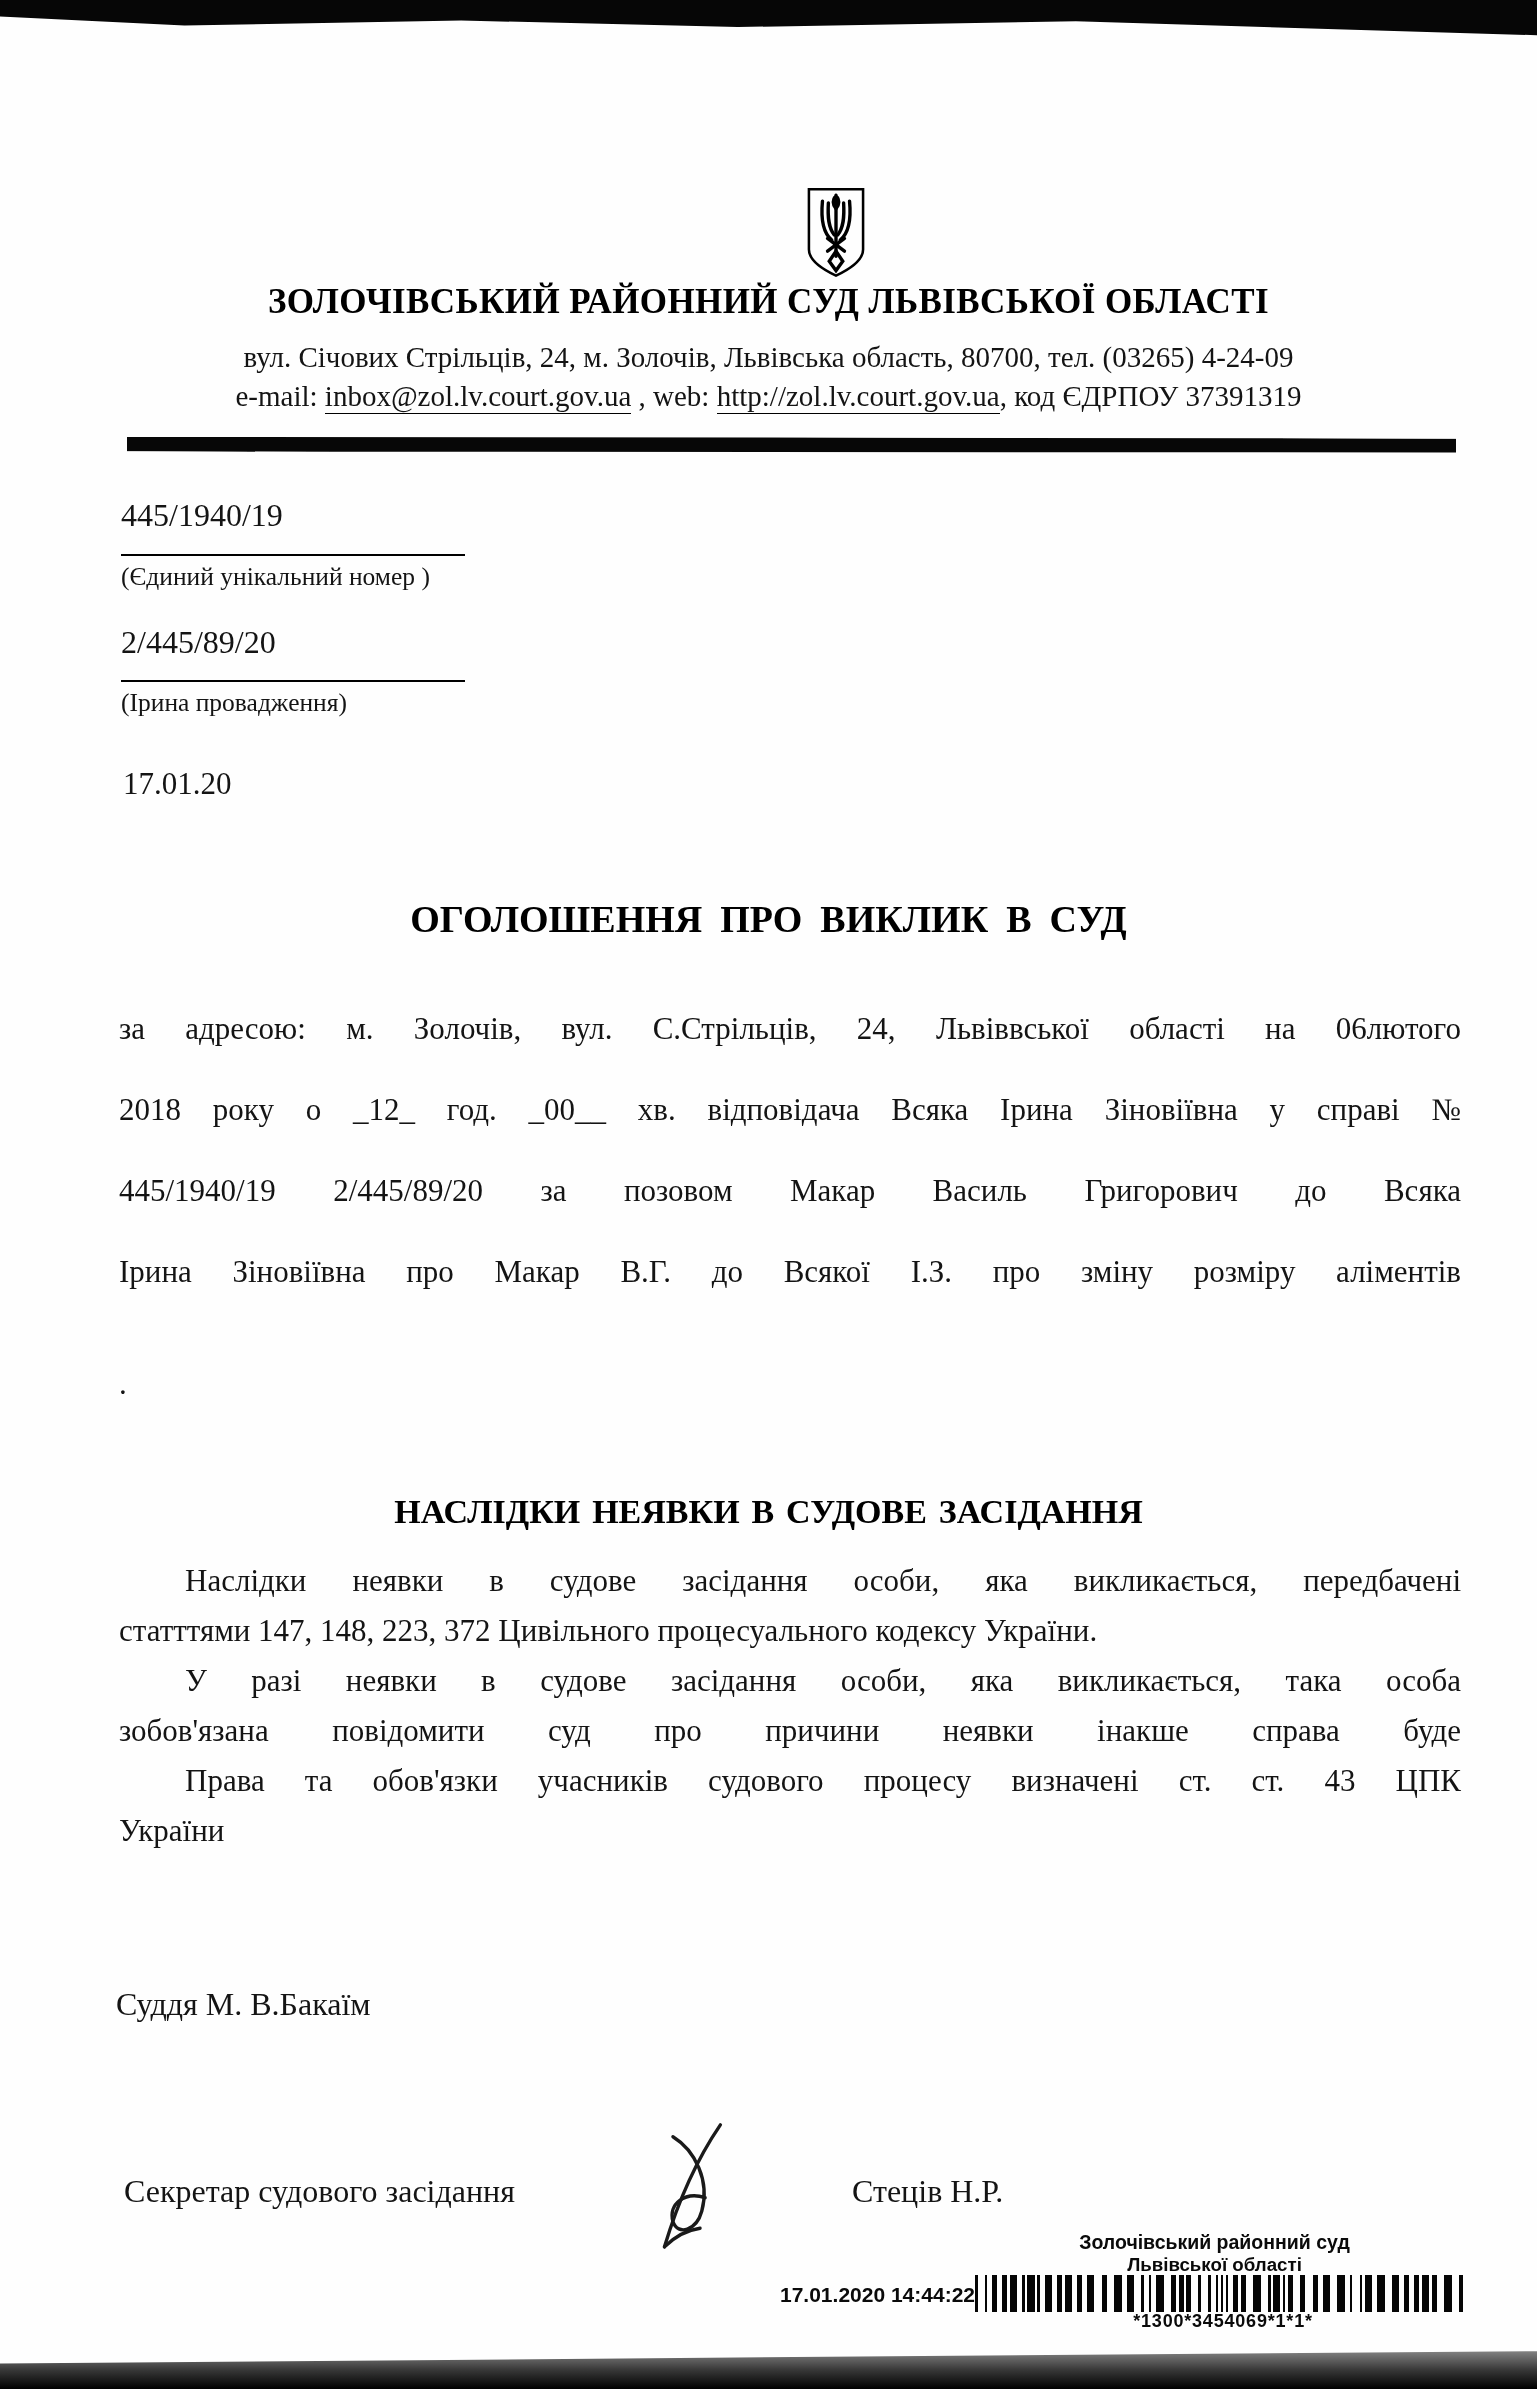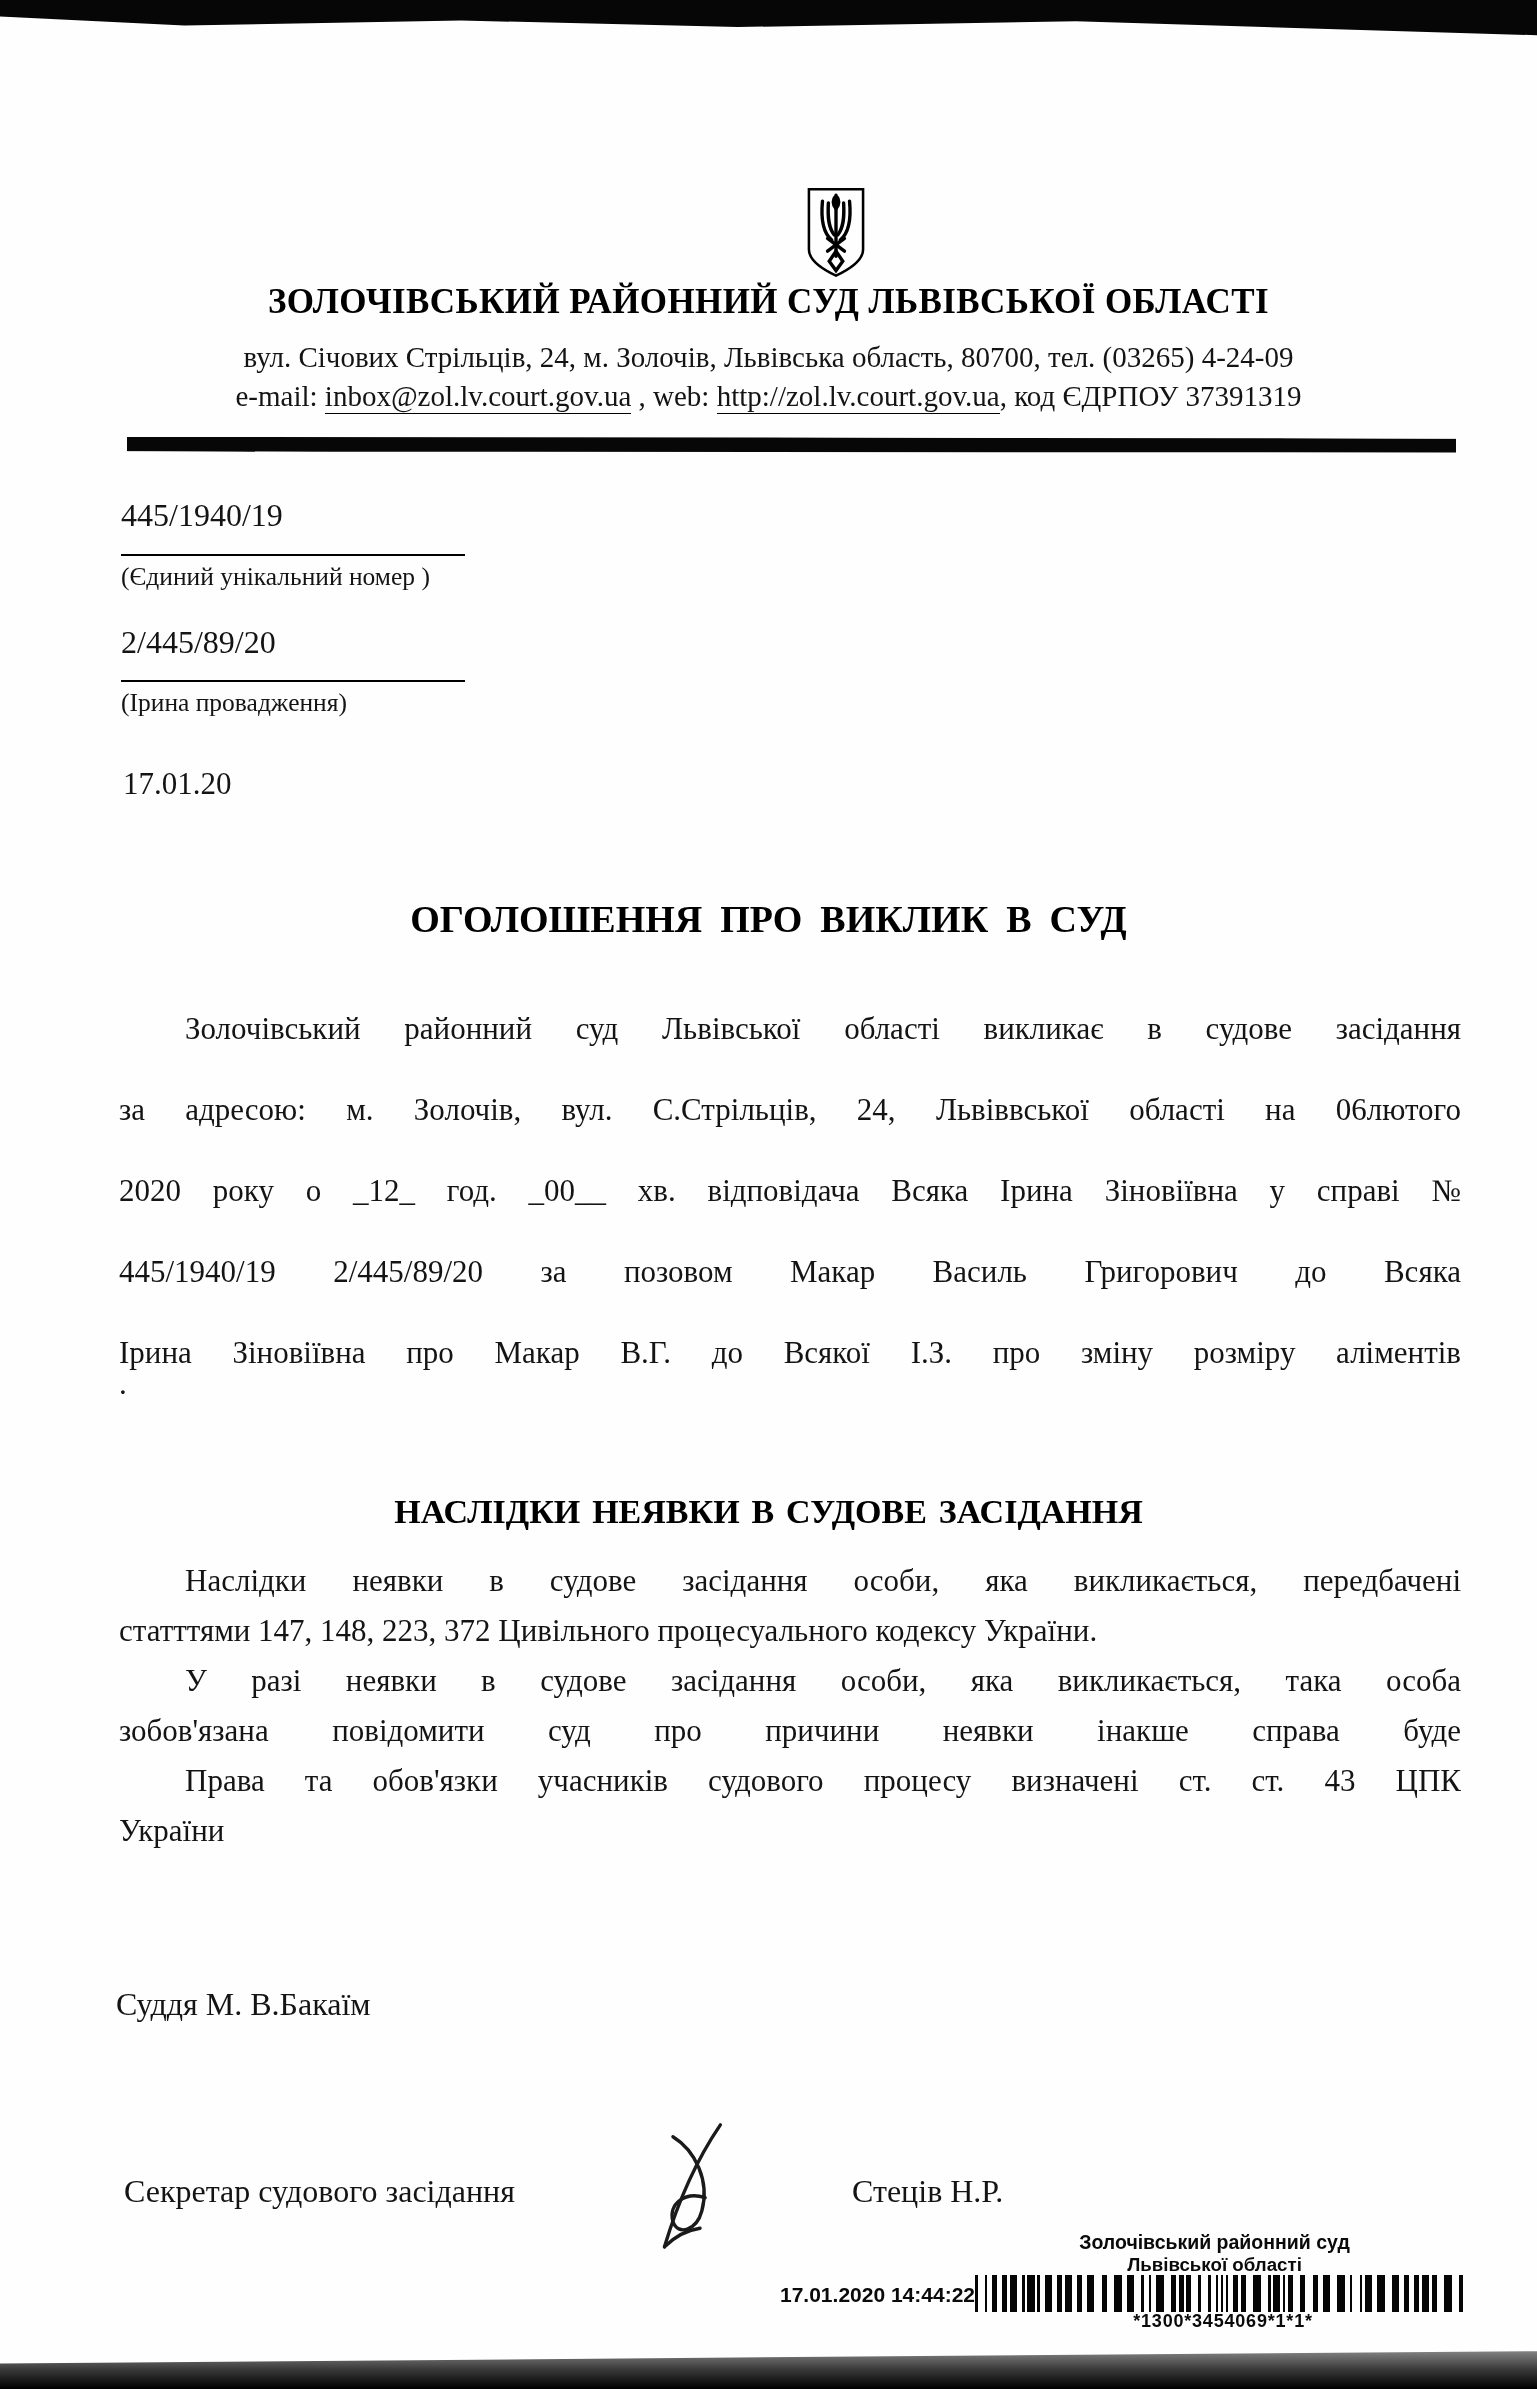--- a/index.html
+++ b/index.html
@@ -88,23 +88,22 @@
 
   <div class="abs num" style="left:121px;top:624px;">2/445/89/20</div>
   <div class="abs numline" style="left:121px;top:680px;width:344px;"></div>
   <div class="abs numlab" style="left:121px;top:688px;">(Ірина провадження)</div>
 
   <div class="abs date" style="left:123px;top:766px;">17.01.20</div>
 
   <div class="hdr doc-title abs">ОГОЛОШЕННЯ ПРО ВИКЛИК В СУД</div>
 
   <div class="summons">
-    <div class="sline jfull ind">Золочівський районний суд Львівської області викликає в судове засідання</div>
     <div class="sline jfull">за адресою: м. Золочів, вул. С.Стрільців, 24, Львіввської області на 06лютого</div>
-    <div class="sline jfull">2020 року о _12_ год. _00__ хв. відповідача Всяка Ірина Зіновіївна у справі №</div>
+    <div class="sline jfull">2018 року о _12_ год. _00__ хв. відповідача Всяка Ірина Зіновіївна у справі №</div>
     <div class="sline jfull">445/1940/19 2/445/89/20 за позовом Макар Василь Григорович до Всяка</div>
     <div class="sline jfull">Ірина Зіновіївна про Макар В.Г. до Всякої І.З. про зміну розміру аліментів</div>
   </div>
   <div class="abs period">.</div>
 
   <div class="hdr heading2 abs">НАСЛІДКИ НЕЯВКИ В СУДОВЕ ЗАСІДАННЯ</div>
 
   <div class="conseq">
     <div class="cline jfull ind">Наслідки неявки в судове засідання особи, яка викликається, передбачені</div>
     <div class="cline jnat">статттями 147, 148, 223, 372 Цивільного процесуального кодексу України.</div>

